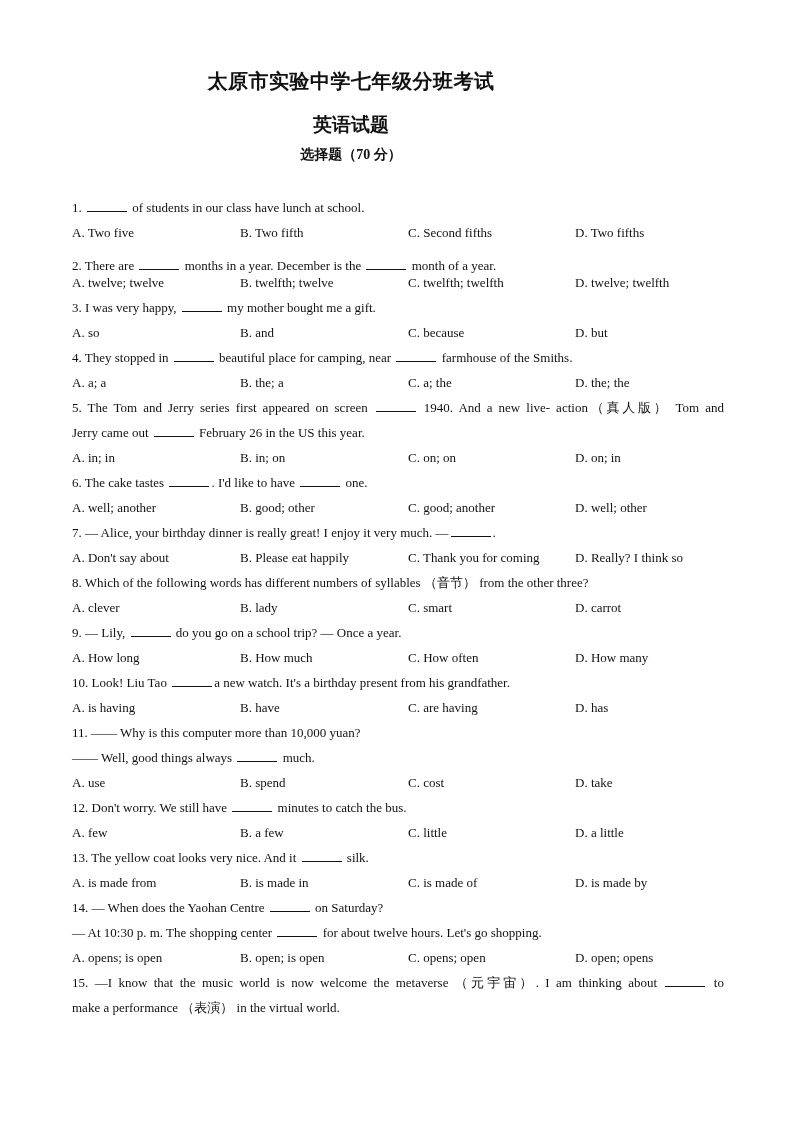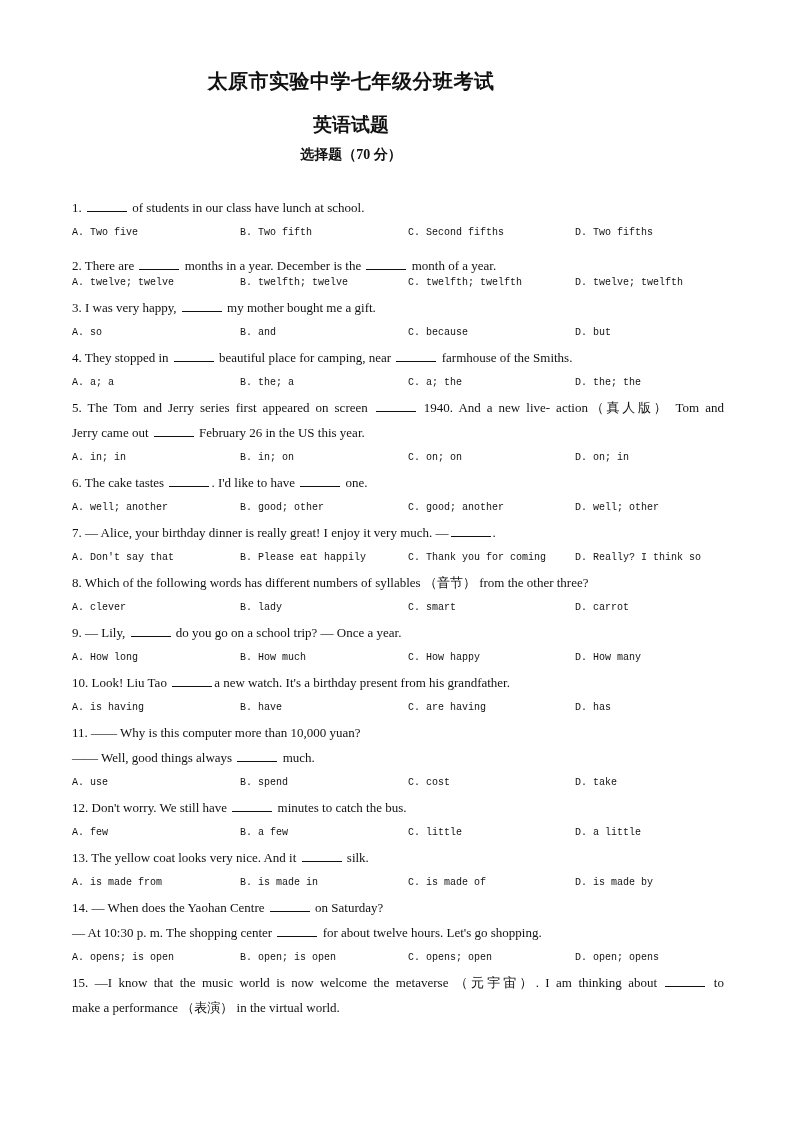--- a/index.html
+++ b/index.html
@@ -5,21 +5,21 @@
   html, body { margin: 0; padding: 0; background: #ffffff; }
   body { width: 794px; height: 1123px; position: relative; overflow: hidden;
          font-family: "Liberation Serif", "DejaVu Serif", serif; color: #111; }
   .page { position: absolute; left: 0; top: 0; width: 794px; height: 1123px; }
   .title { position: absolute; left: 0; width: 702px; text-align: center; font-weight: bold; }
   .t1 { top: 68px; font-size: 20px; letter-spacing: 0.5px; }
   .t2 { top: 112px; font-size: 19px; }
   .t3 { top: 146px; font-size: 14px; font-weight: bold; }
   .section { position: absolute; left: 72px; top: 171px; font-size: 14.5px; font-weight: bold; }
   .line { position: absolute; left: 72px; width: 652px; font-size: 13px; white-space: nowrap; line-height: 16px; }
-  .opt { position: absolute; font-size: 10px; white-space: nowrap; line-height: 16px; font-family: Liberation Mono, monospace; }
+  .opt { position: absolute; font-size: 13px; white-space: nowrap; line-height: 16px; }
   .blank { display: inline-block; width: 40px; border-bottom: 1px solid #111; height: 11px; vertical-align: baseline; margin: 0 2px; }
   .justify { text-align: justify; text-align-last: justify; }
 </style>
 </head>
 <body>
 
 <div class="page">
   <div class="title t1">太原市实验中学七年级分班考试</div>
   <div class="title t2">英语试题</div>
   <div class="title t3">选择题（70 分）</div>
@@ -49,33 +49,33 @@
       <div class="opt" style="left: 72px; top: 450px;">A. in; in</div>
       <div class="opt" style="left: 240px; top: 450px;">B. in; on</div>
       <div class="opt" style="left: 408px; top: 450px;">C. on; on</div>
       <div class="opt" style="left: 575px; top: 450px;">D. on; in</div>
       <div class="line" style="top: 475px;"><span>6. The cake tastes </span><span class="blank"></span><span>. I'd like  to have </span><span class="blank"></span><span> one.</span></div>
       <div class="opt" style="left: 72px; top: 500px;">A. well; another</div>
       <div class="opt" style="left: 240px; top: 500px;">B.  good; other</div>
       <div class="opt" style="left: 408px; top: 500px;">C. good; another</div>
       <div class="opt" style="left: 575px; top: 500px;">D. well; other</div>
       <div class="line" style="top: 525px;"><span>7. — Alice,  your birthday dinner is really great! I enjoy it very much. —</span><span class="blank"></span><span>.</span></div>
-      <div class="opt" style="left: 72px; top: 550px;">A. Don't say that</div>
+      <div class="opt" style="left: 72px; top: 550px;">A. Don't say about</div>
       <div class="opt" style="left: 240px; top: 550px;">B. Please eat happily</div>
       <div class="opt" style="left: 408px; top: 550px;">C. Thank you for coming</div>
       <div class="opt" style="left: 575px; top: 550px;">D. Really?  I think  so</div>
       <div class="line" style="top: 575px;"><span>8. Which of the following words has different numbers of syllables  （音节）  from the other three?</span></div>
       <div class="opt" style="left: 72px; top: 600px;">A. clever</div>
       <div class="opt" style="left: 240px; top: 600px;">B. lady</div>
       <div class="opt" style="left: 408px; top: 600px;">C. smart</div>
       <div class="opt" style="left: 575px; top: 600px;">D. carrot</div>
       <div class="line" style="top: 625px;"><span>9. — Lily,  </span><span class="blank"></span><span> do you go on a school trip? — Once a year.</span></div>
       <div class="opt" style="left: 72px; top: 650px;">A. How long</div>
       <div class="opt" style="left: 240px; top: 650px;">B. How much</div>
-      <div class="opt" style="left: 408px; top: 650px;">C. How happy</div>
+      <div class="opt" style="left: 408px; top: 650px;">C. How often</div>
       <div class="opt" style="left: 575px; top: 650px;">D. How many</div>
       <div class="line" style="top: 675px;"><span>10. Look! Liu Tao </span><span class="blank"></span><span>a new watch. It's a birthday present from his grandfather.</span></div>
       <div class="opt" style="left: 72px; top: 700px;">A. is having</div>
       <div class="opt" style="left: 240px; top: 700px;">B. have</div>
       <div class="opt" style="left: 408px; top: 700px;">C. are having</div>
       <div class="opt" style="left: 575px; top: 700px;">D. has</div>
       <div class="line" style="top: 725px;"><span>11. —— Why is this computer more than 10,000 yuan?</span></div>
       <div class="line" style="top: 750px;"><span>—— Well,  good things always </span><span class="blank"></span><span> much.</span></div>
       <div class="opt" style="left: 72px; top: 775px;">A. use</div>
       <div class="opt" style="left: 240px; top: 775px;">B. spend</div>

